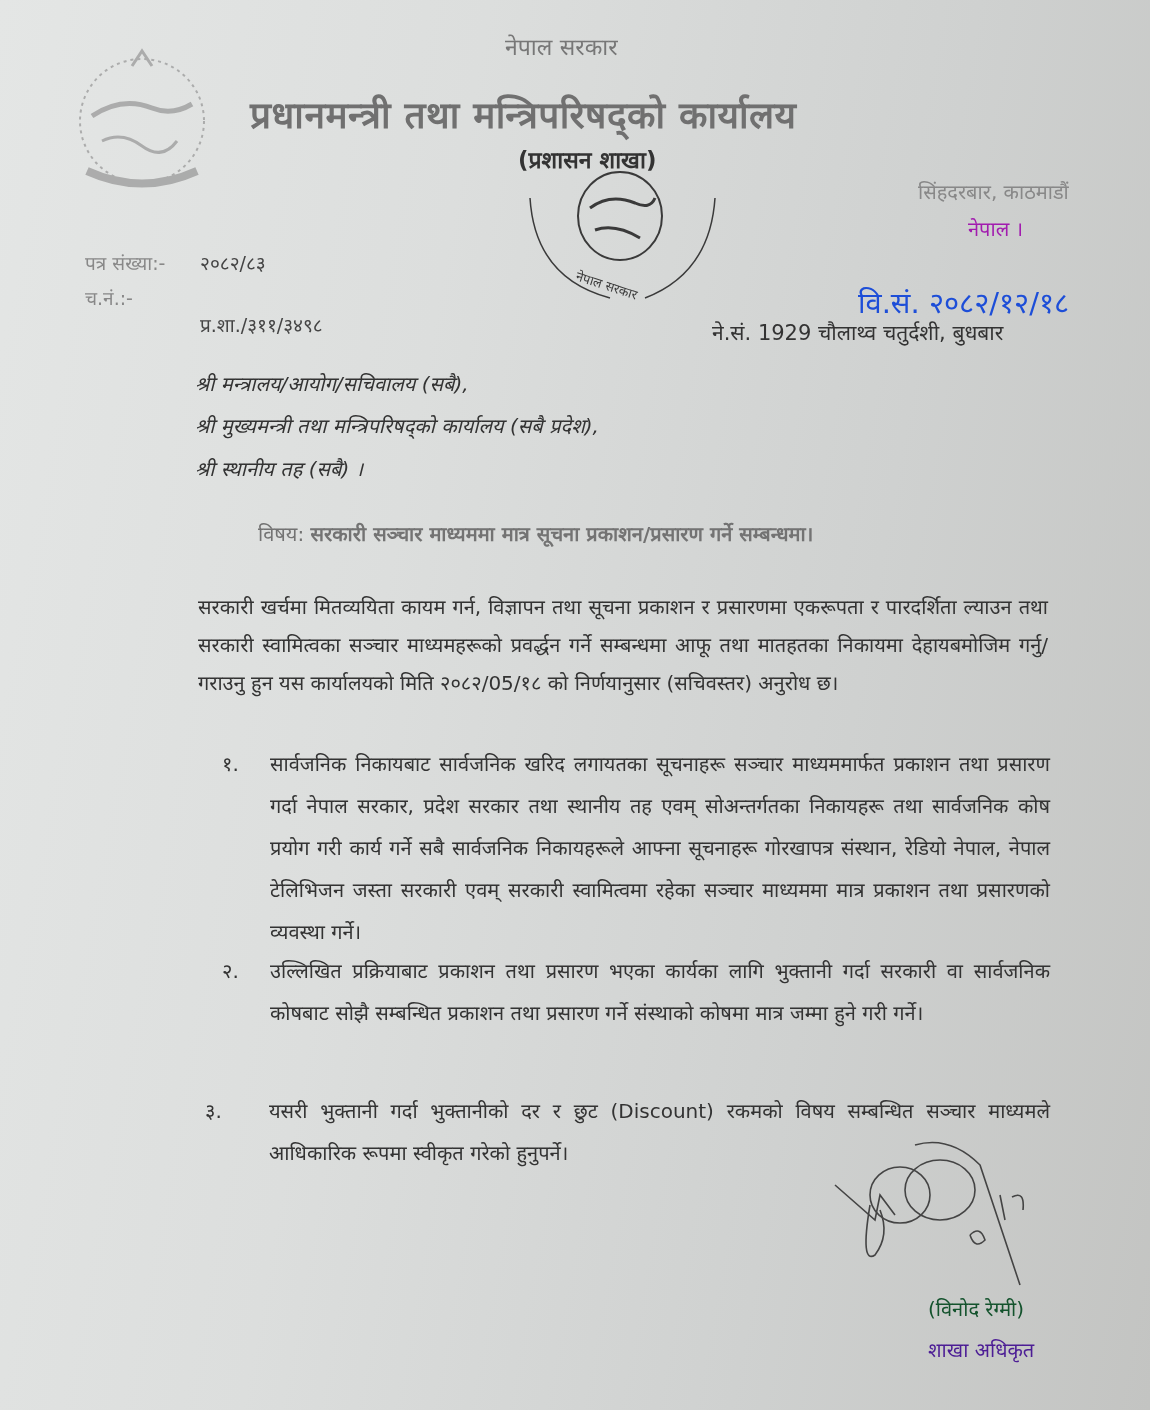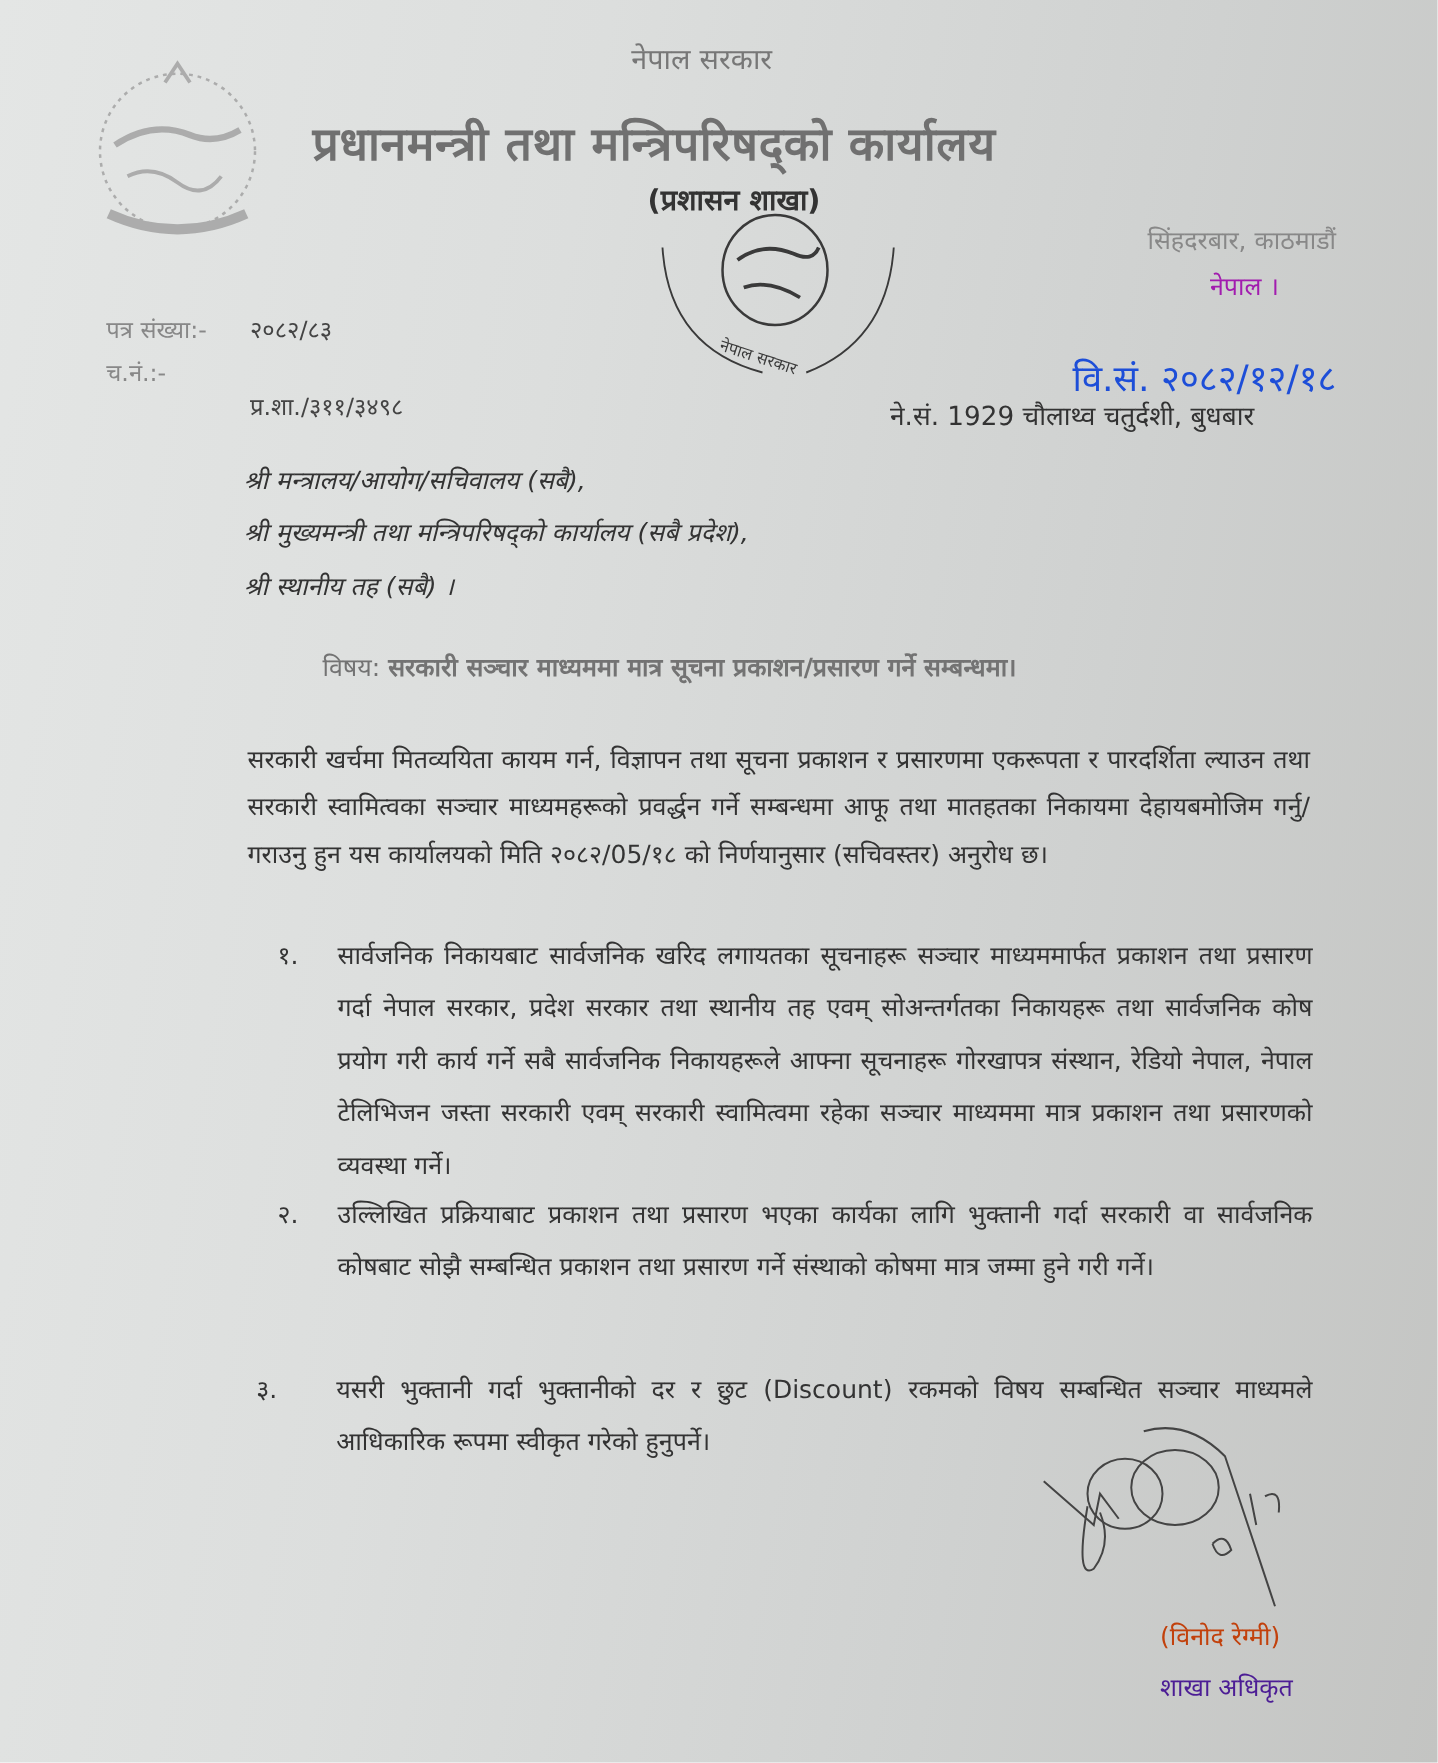--- a/index.html
+++ b/index.html
@@ -38,21 +38,21 @@
 
   .item { font-size: 20px; line-height: 42px; color: #333; white-space: normal; text-align: justify; }
   .item .num { position: absolute; left: 0; top: 0; }
   .item .body { margin-left: 48px; }
   .i1 { left: 222px; top: 743px; width: 828px; }
   .i2 { left: 222px; top: 950px; width: 828px; }
   .i3 { left: 205px; top: 1090px; width: 845px; }
   .i3 .body { margin-left: 64px; }
 
   .signature { left: 820px; top: 1135px; width: 240px; height: 160px; }
-  .signer { left: 928px; top: 1295px; font-size: 20px; color: #c2410c; }
+  .signer { left: 928px; top: 1295px; font-size: 20px; color: #14532d; }
   .designation { left: 928px; top: 1336px; font-size: 20px; color: #4c1d95; }
 </style>
 </head>
 <body>
 
 <div class="abs emblem">
   <svg width="160" height="155" viewBox="0 0 160 155">
     <g fill="none" stroke="#9a9a9a" stroke-width="2" opacity="0.75">
       <ellipse cx="80" cy="75" rx="62" ry="62" stroke-dasharray="3 4"></ellipse>
       <path d="M30 70 Q60 50 90 62 Q110 70 130 58" stroke-width="5"></path>

